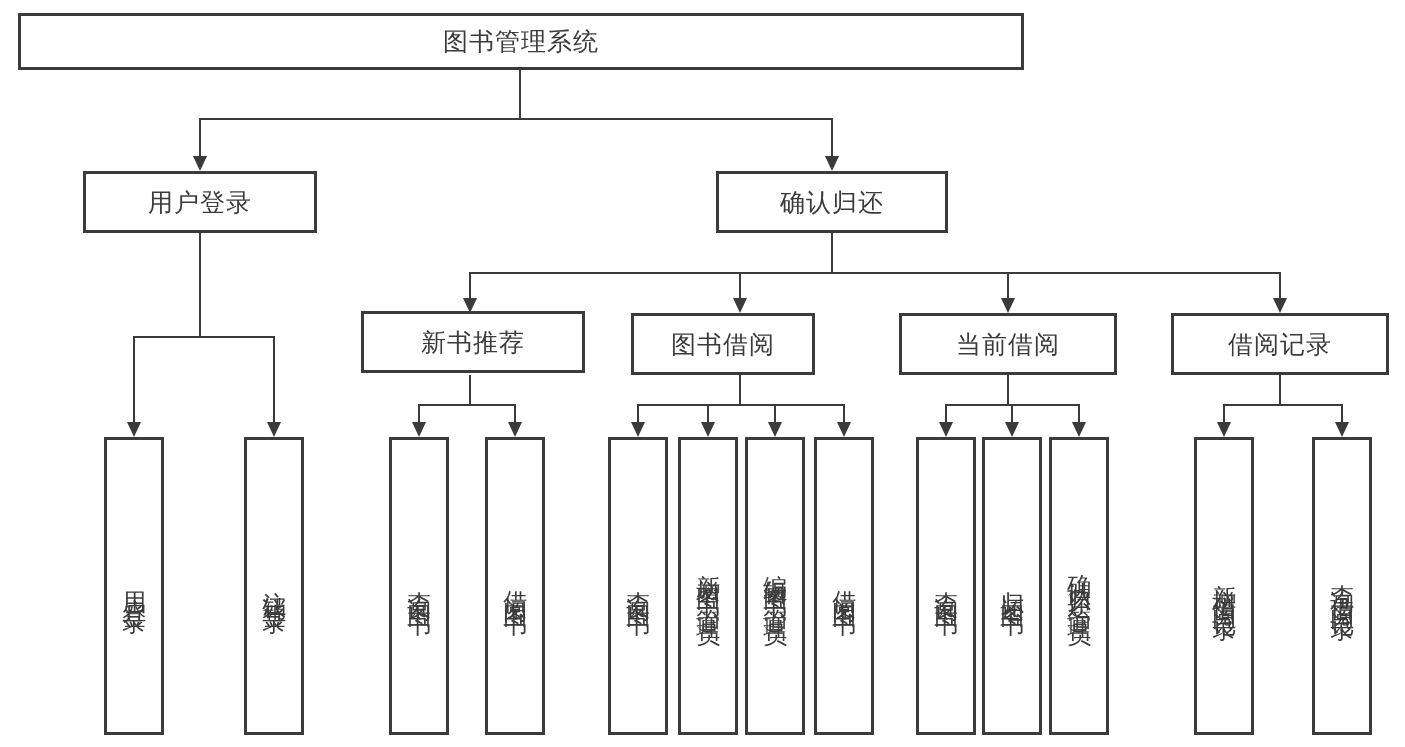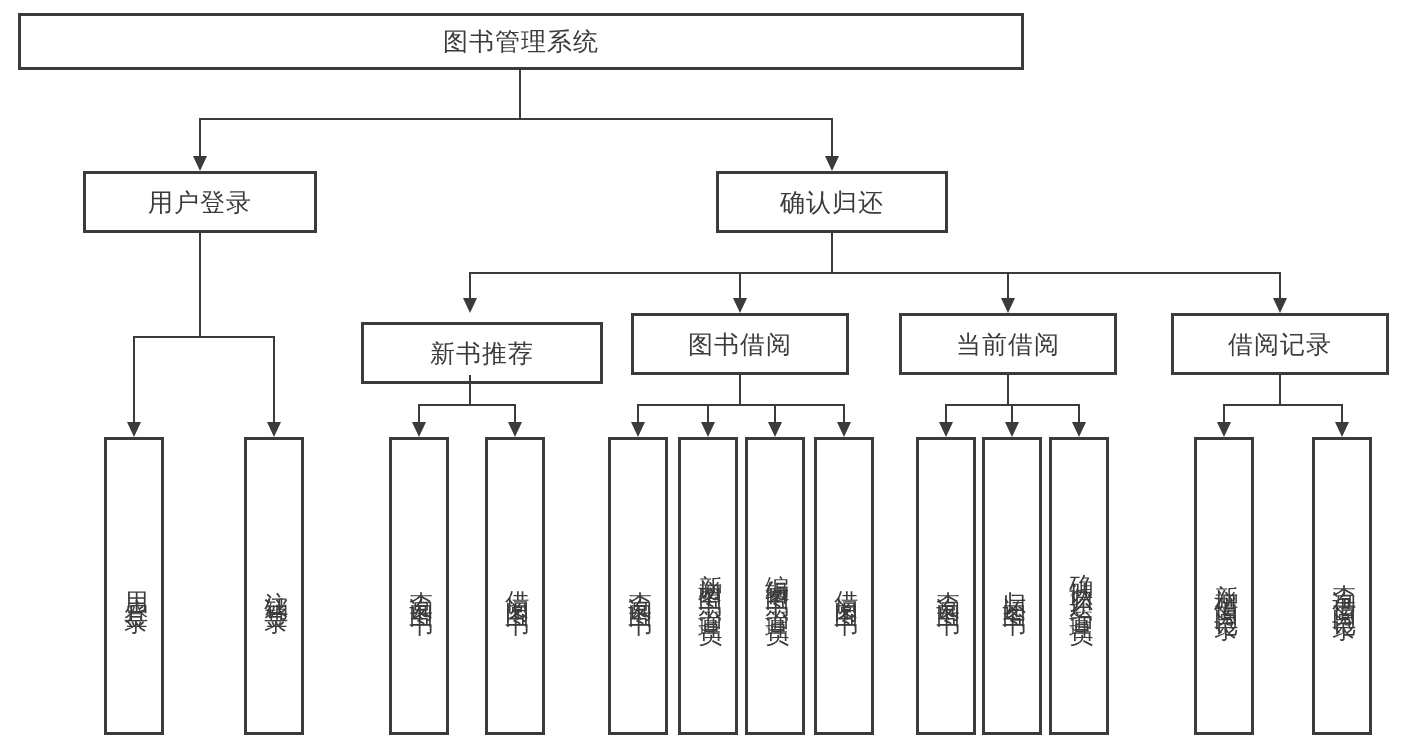--- a/index.html
+++ b/index.html
@@ -5,21 +5,21 @@
   :root{
     --ink:#3b3b3b;
     --background:#ffffff;
     --watermark:#ababab;
   }
   html,body{margin:0;padding:0;background:var(--background);}
   .canvas{
     position:relative;
     width:1405px;height:747px;
     background:var(--background);
-    font-family:Liberation Mono, monospace;
+    font-family:Liberation Sans, sans-serif;
     color:var(--ink);
     overflow:hidden;
   }
   .box{
     position:absolute;
     box-sizing:border-box;
     border:3px solid var(--ink);
     background:#fff;
     display:flex;
     align-items:center;
@@ -54,23 +54,23 @@
 <body>
 
 <div class="canvas">
 
   <div class="box" style="left:18px;top:13px;width:1006px;height:57px">图书管理系统</div>
 
   <div class="box" style="left:83px;top:171px;width:234px;height:62px">用户登录</div>
 
   <div class="box" style="left:716px;top:171px;width:232px;height:62px">确认归还</div>
 
-  <div class="box" style="left:361px;top:322px;width:242px;height:62px">新书推荐</div>
+  <div class="box" style="left:361px;top:311px;width:224px;height:62px">新书推荐</div>
 
-  <div class="box" style="left:631px;top:313px;width:218px;height:62px">图书借阅</div>
+  <div class="box" style="left:631px;top:313px;width:184px;height:62px">图书借阅</div>
 
   <div class="box" style="left:1171px;top:313px;width:218px;height:62px">借阅记录</div>
 
   <div class="box" style="left:899px;top:313px;width:218px;height:62px">当前借阅</div>
 
   <div class="box vbox" style="left:104px;top:437px;width:60px;height:298px">用户登录</div>
 
   <div class="box vbox" style="left:244px;top:437px;width:60px;height:298px">注销登录</div>
 
   <div class="box vbox" style="left:389px;top:437px;width:60px;height:298px">查询图书</div>

